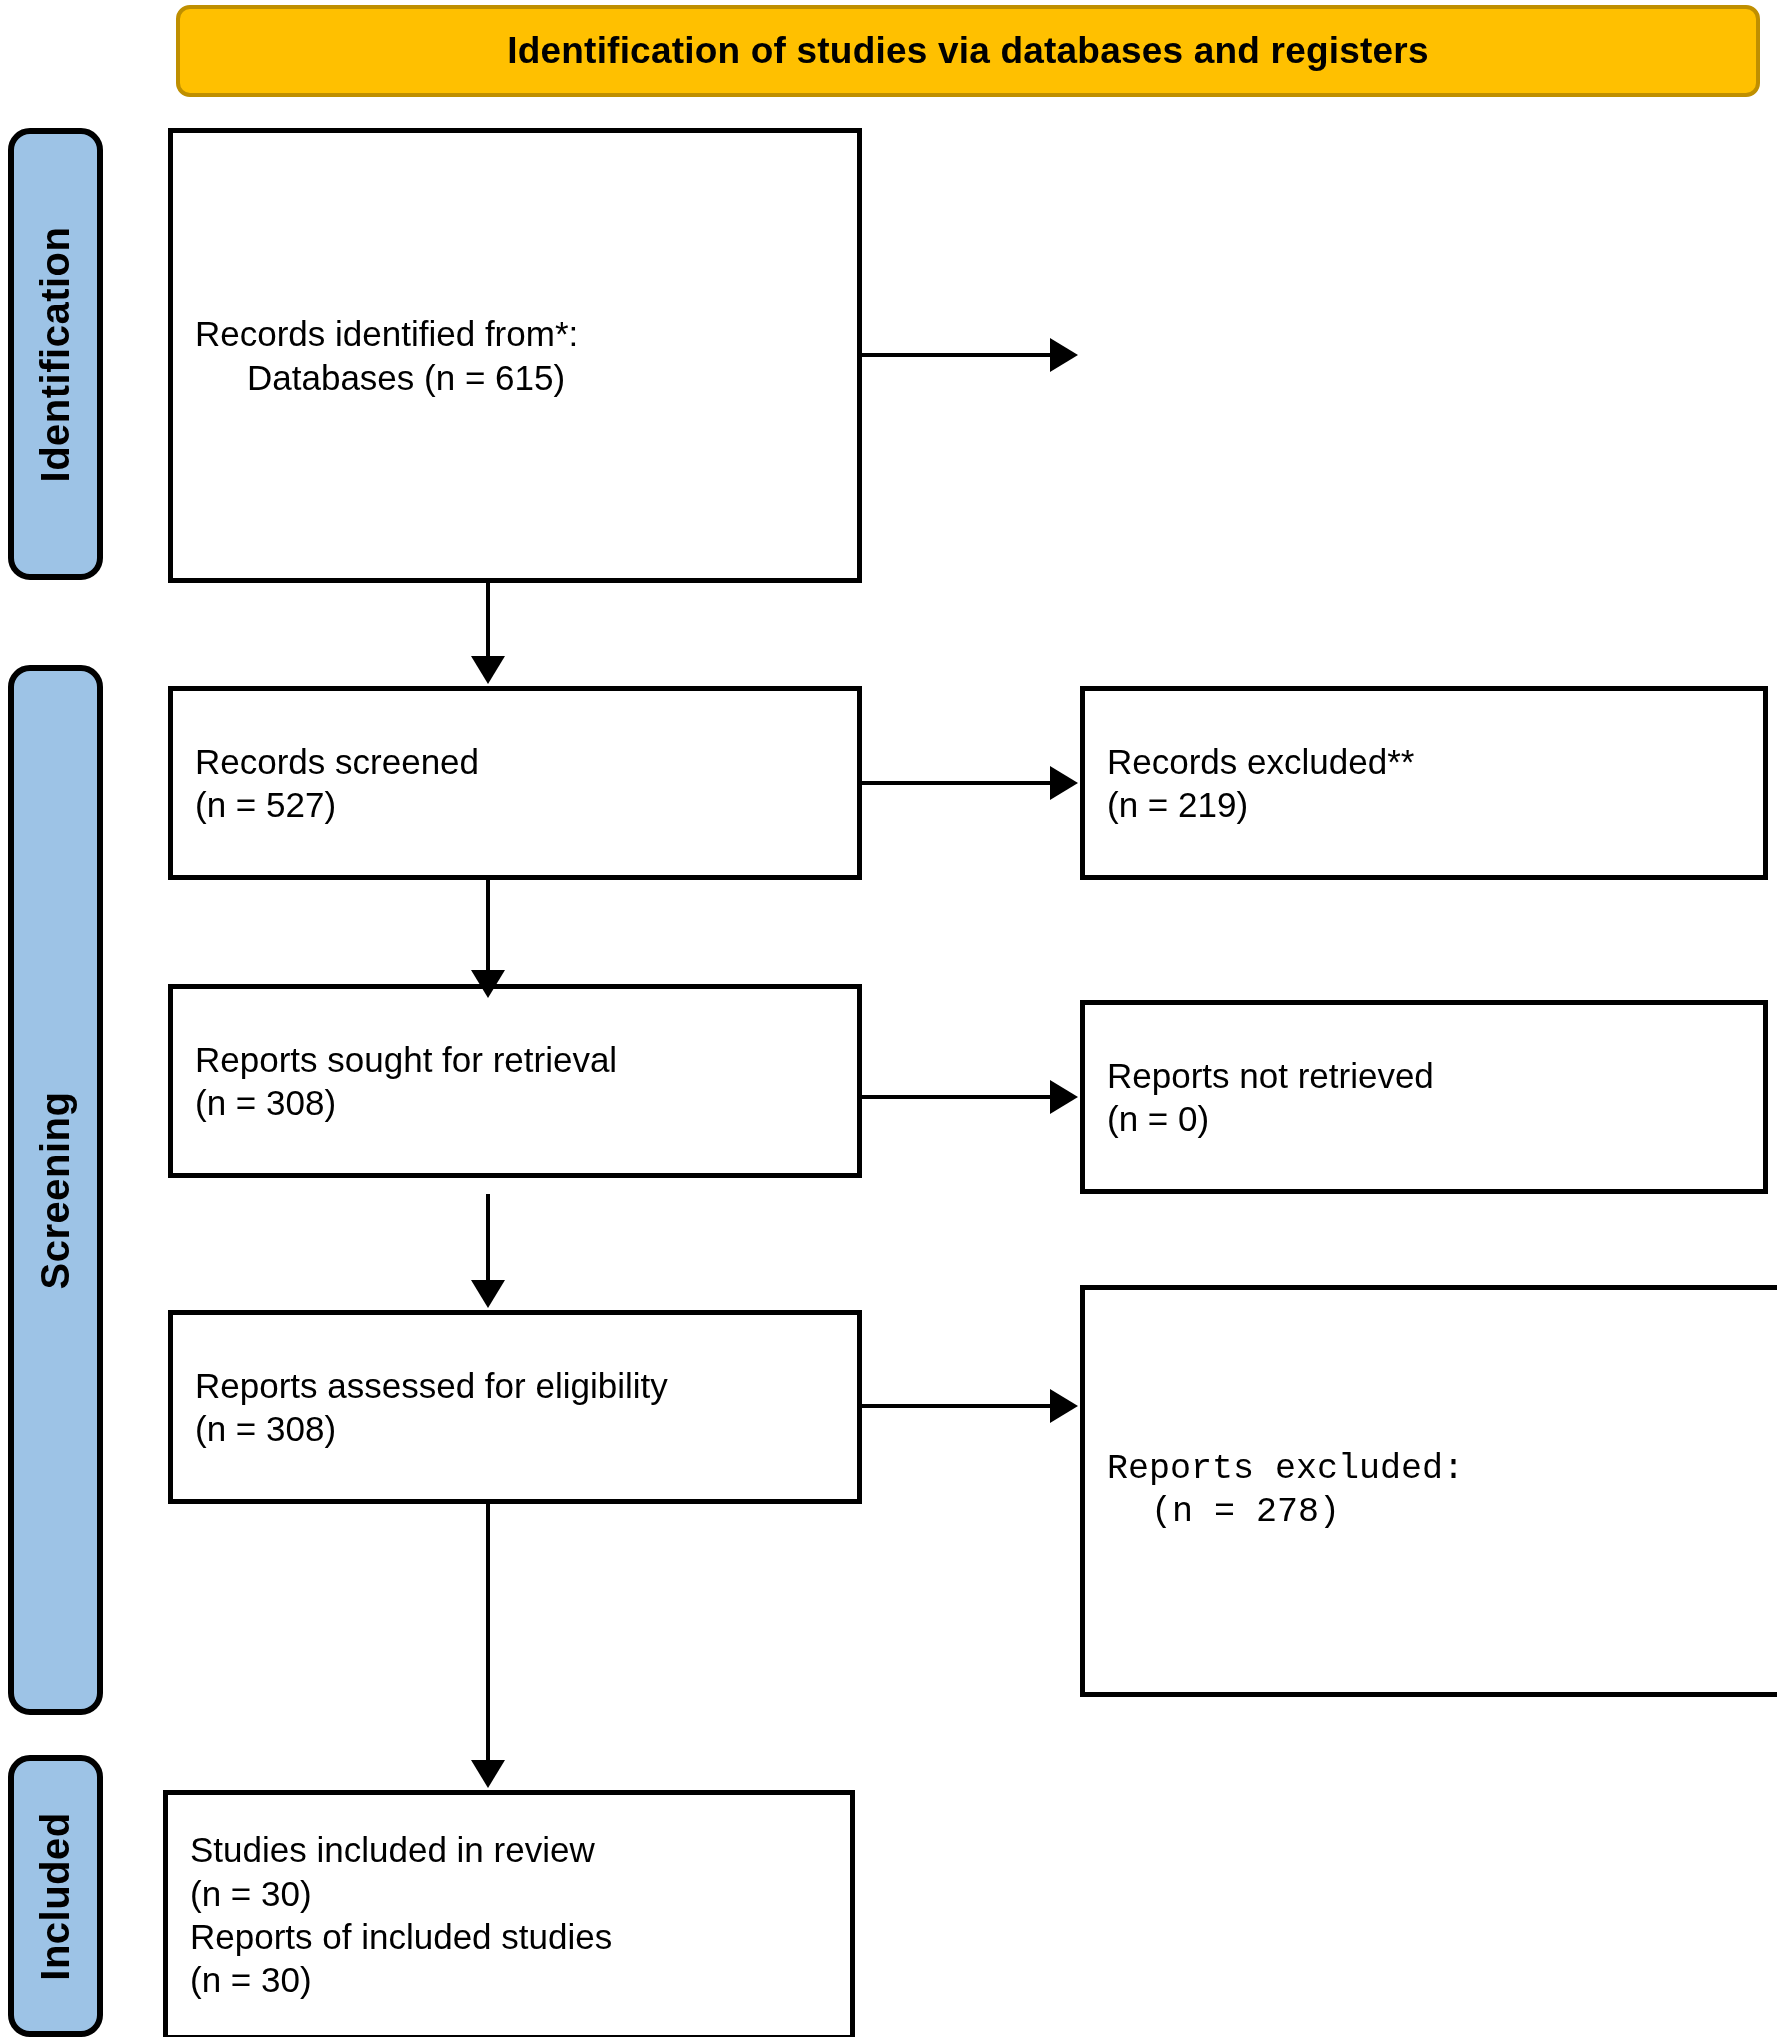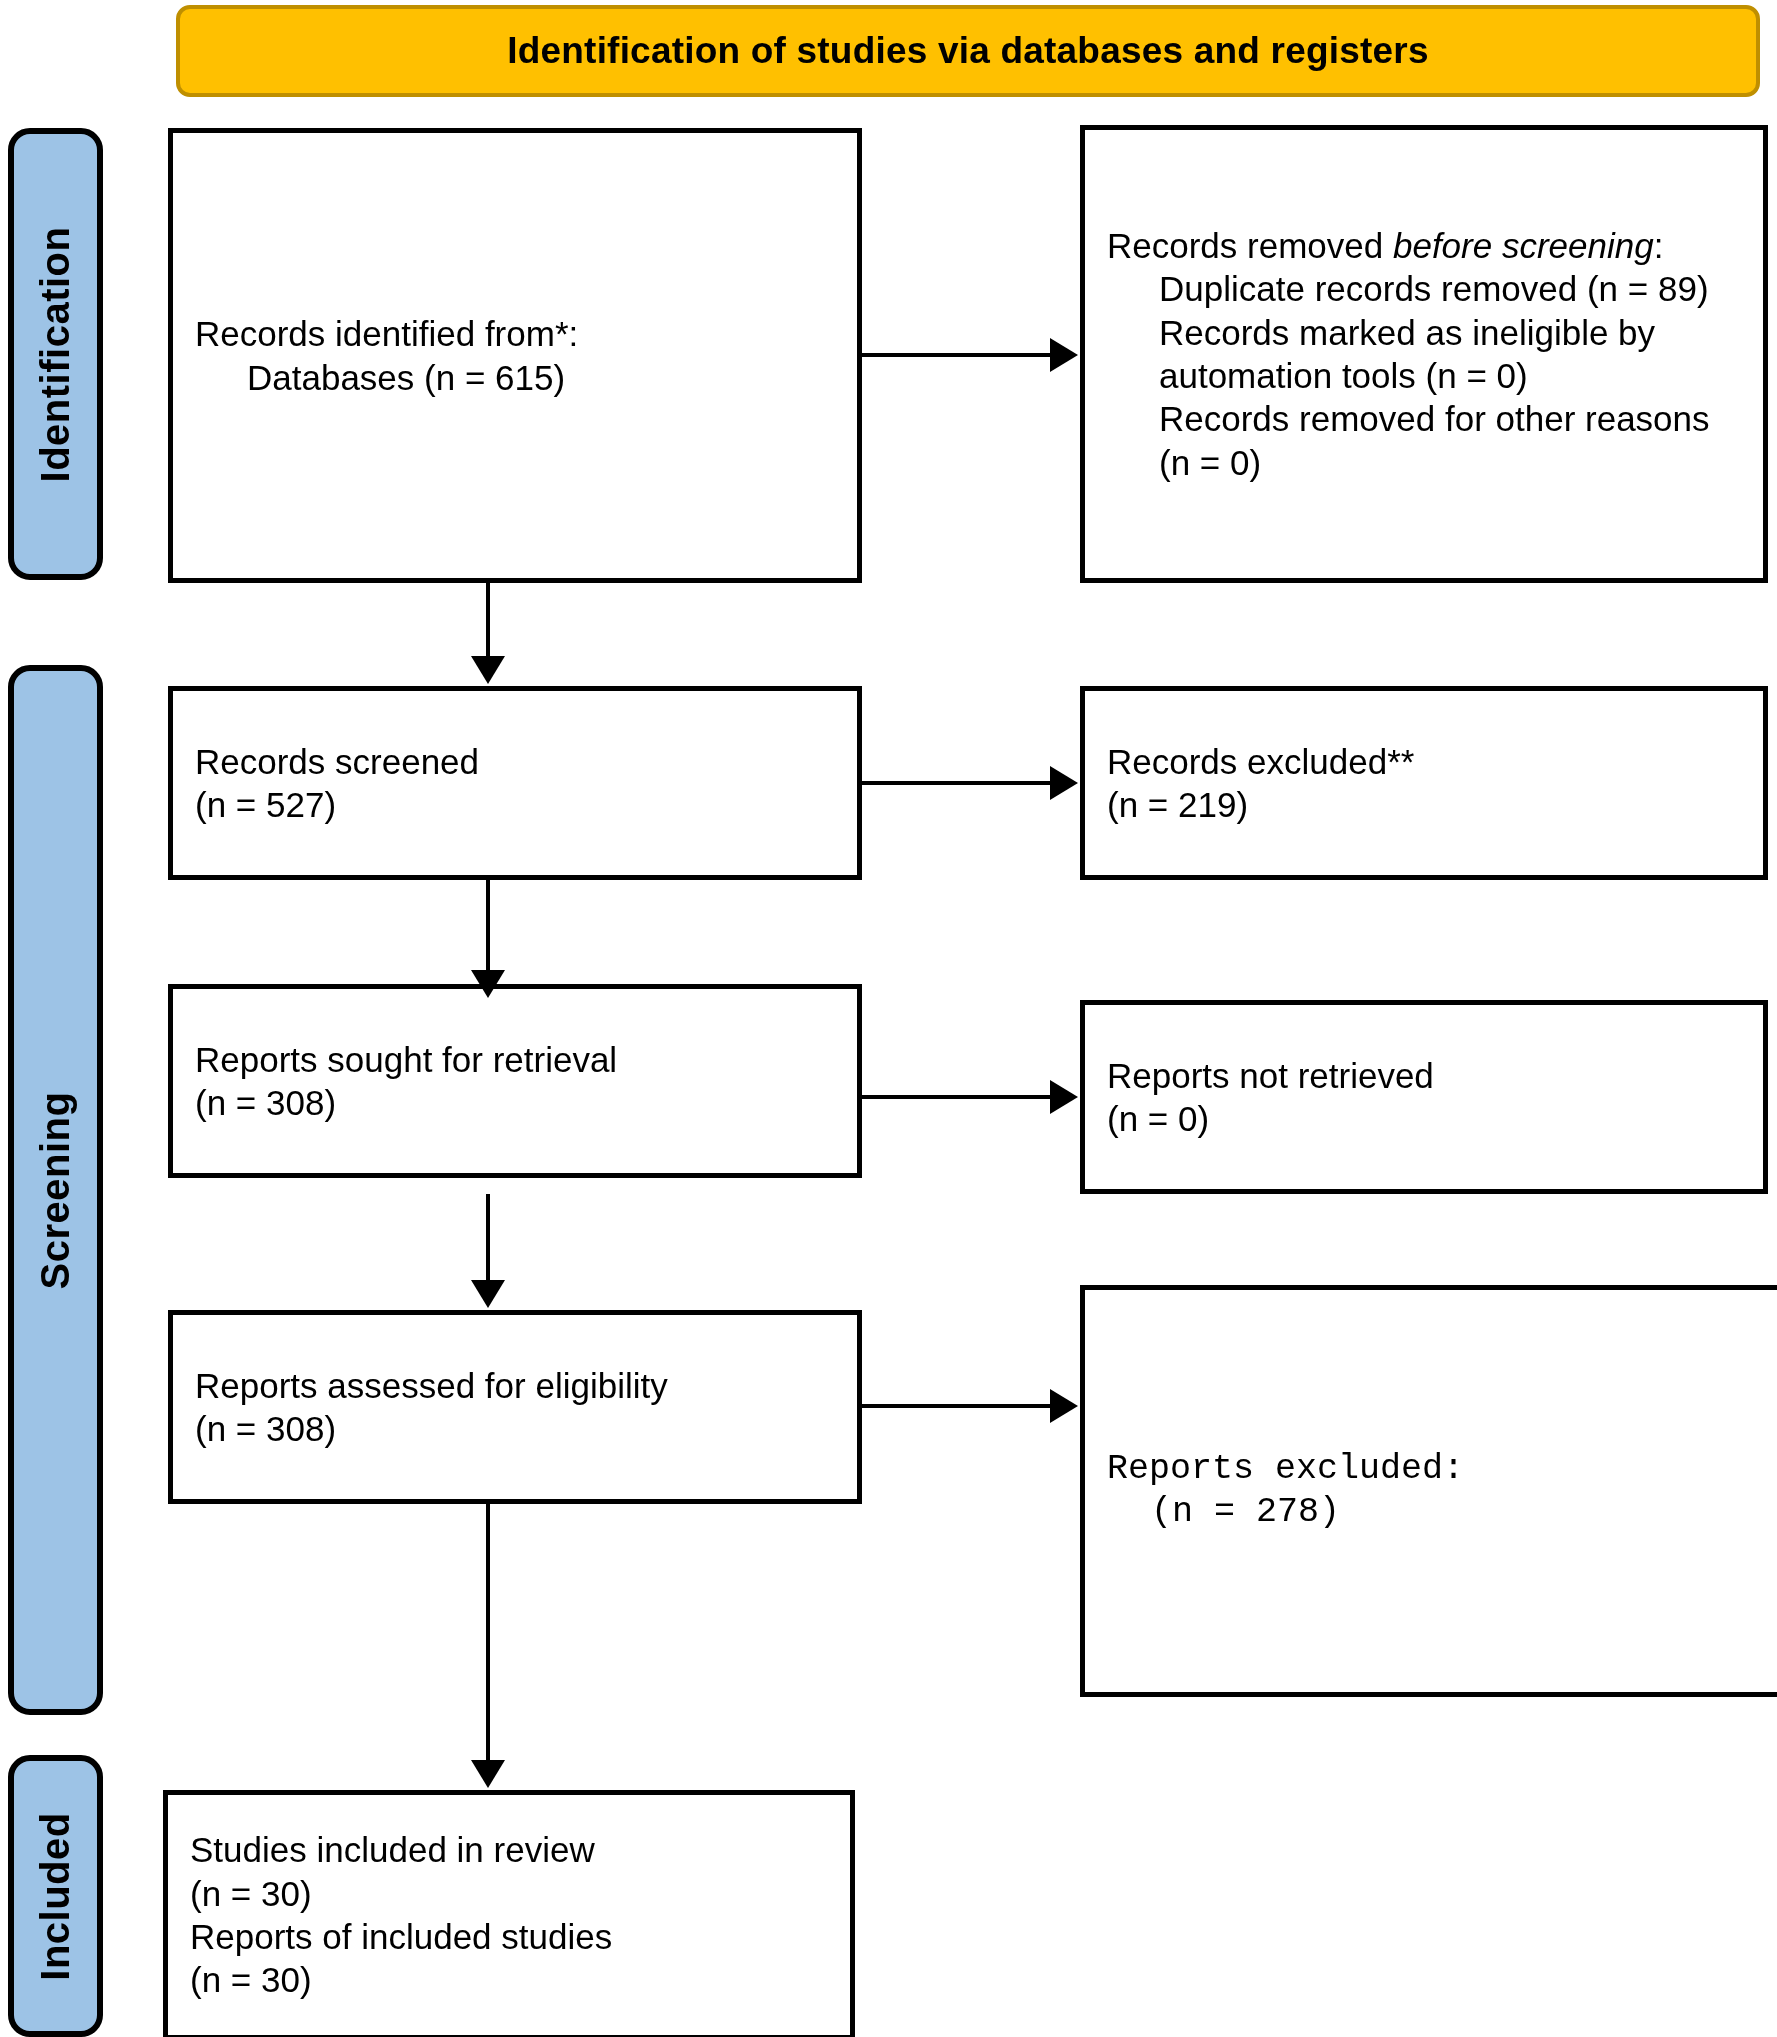--- a/index.html
+++ b/index.html
@@ -154,26 +154,20 @@
   </div>
   <div class="stage" id="stage-included">
     <span class="stage-label">Included</span>
   </div>
 
   <div class="box" id="box-identified">
     <p>Records identified from*:</p>
     <p class="indent">Databases (n = 615)</p>
   </div>
 
-  <div class="box" id="box-removed">
-    <p><span>Records removed </span><em>before screening</em><span>:</span></p>
-    <p class="hang">Duplicate records removed (n = 89)</p>
-    <p class="hang">Records marked as ineligible by automation tools (n = 0)</p>
-    <p class="hang">Records removed for other reasons (n = 0)</p>
-  </div>
 
   <div class="box" id="box-screened">
     <p>Records screened</p>
     <p>(n = 527)</p>
   </div>
 
   <div class="box" id="box-rec-excluded">
     <p>Records excluded**</p>
     <p>(n = 219)</p>
   </div>

